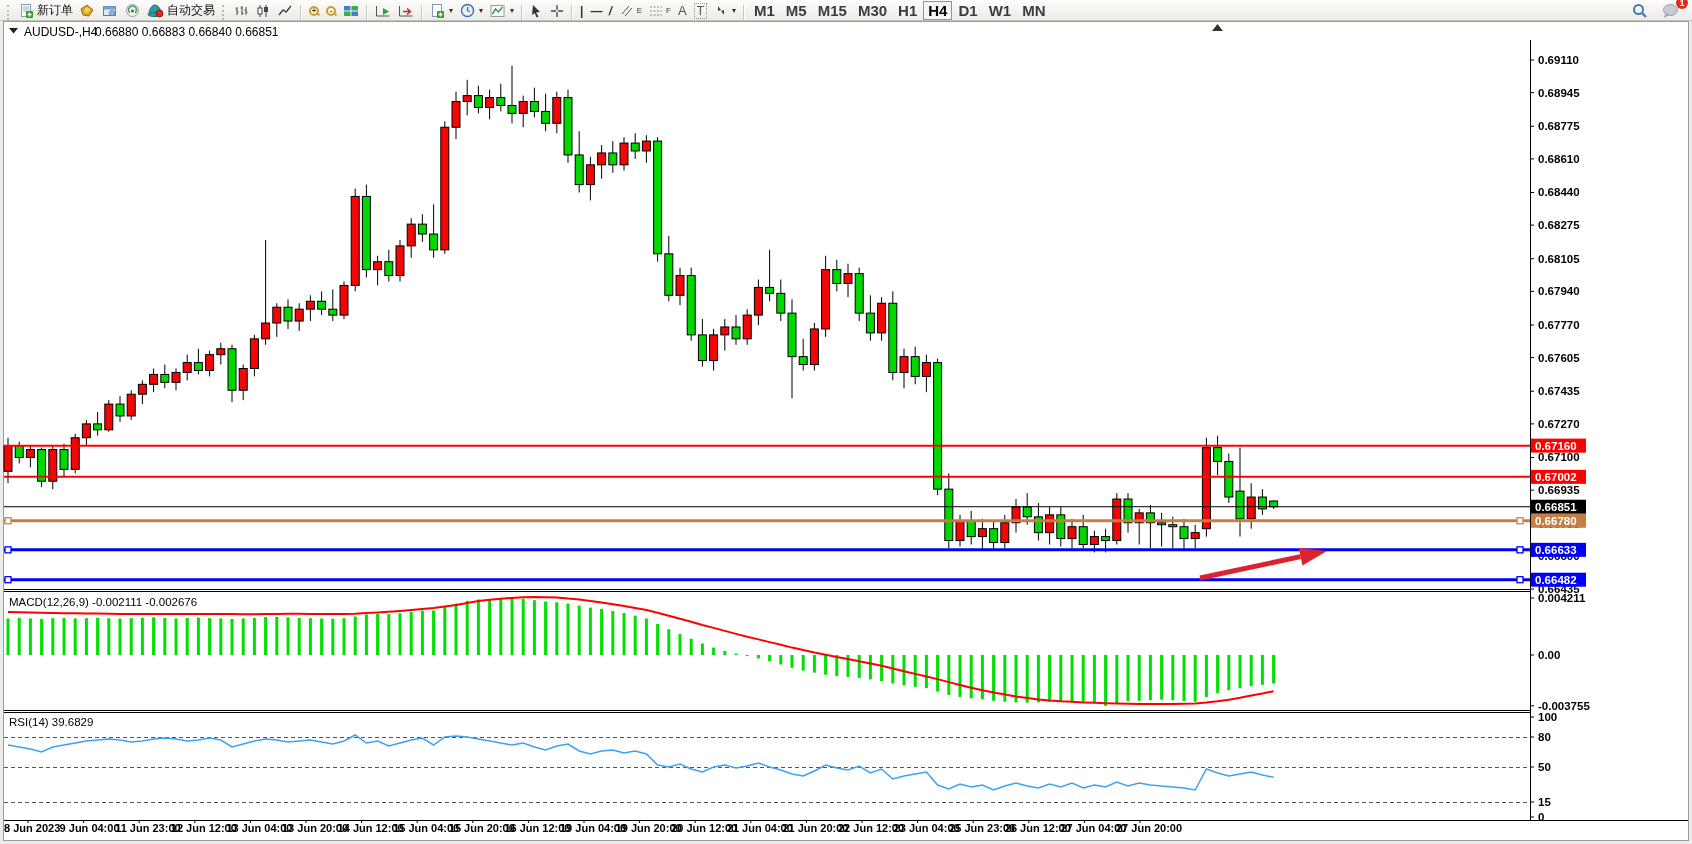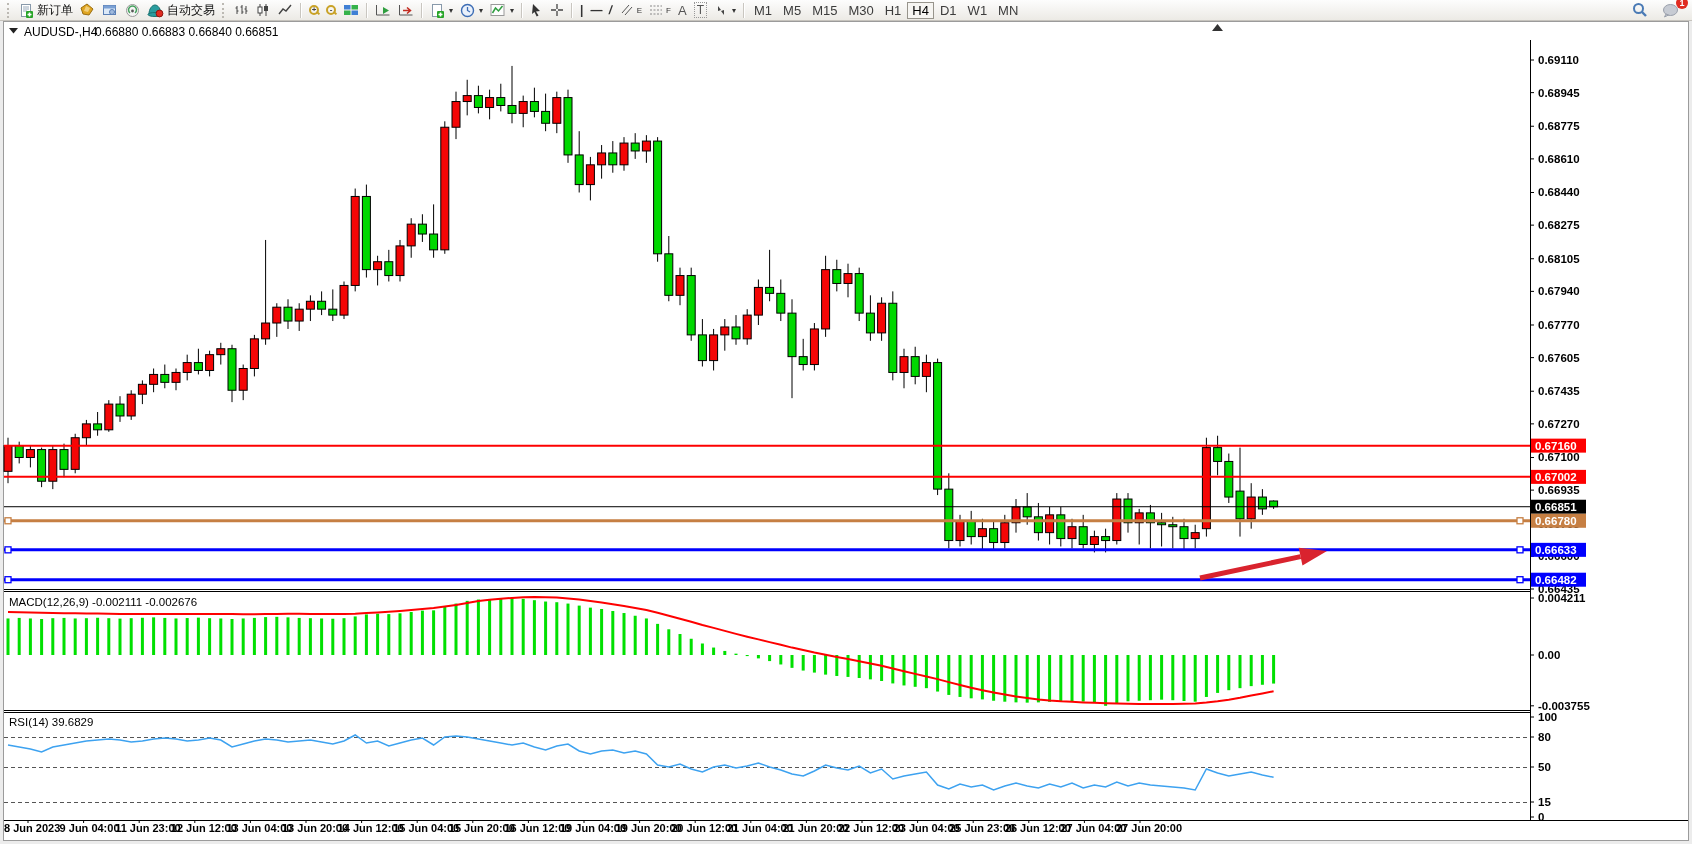--- a/index.html
+++ b/index.html
@@ -1,22 +1,22 @@
 <!DOCTYPE html>
 <html><head>
 <meta charset="utf-8">
 <style>
   html,body{margin:0;padding:0}
   body{width:1692px;height:844px;background:#ececec;font-family:"Liberation Sans",sans-serif;overflow:hidden;position:relative}
-  #toolbar{position:absolute;top:0;left:0;width:1692px;height:21px;background:linear-gradient(#fdfdfd,#eceae5);border-bottom:1px solid #c6c3bd;display:flex;align-items:center;padding:0 4px;box-sizing:border-box;gap:1px;z-index:10;font-size:12px;color:#222;white-space:nowrap}
+  #toolbar{position:absolute;top:0;left:0;width:1692px;height:21px;background:linear-gradient(#fdfdfd,#eceae5);border-bottom:1px solid #c6c3bd;display:flex;align-items:flex-end;padding:0 4px;box-sizing:border-box;gap:1px;z-index:10;font-size:12px;color:#222;white-space:nowrap}
   .tbtn{display:flex;align-items:center;gap:3px;padding:1px 3px;border-radius:2px;height:17px}
   .tbtn .cap{font-size:12px;color:#111}
   .sep{width:1px;height:15px;background:#c9c6c0;border-right:1px solid #fff;margin:0 3px}
   .grip{width:3px;height:15px;border-left:2px dotted #bcb9b3;margin:0 3px}
-  .tf{padding:1px 5px;color:#3c3c3c;font-size:13px;font-weight:400;letter-spacing:0px}
+  .tf{padding:1px 5px;color:#3c3c3c;font-size:15px;font-weight:700;letter-spacing:0px}
   .tf.active{background:#f6f5f2;border:1px solid #97948c;padding:0 4px;color:#000}
   .glyph{font-size:12px;color:#333;font-weight:700}
   .mag{position:relative;width:10px;height:10px;border:2px solid #c9a227;border-radius:50%;box-sizing:border-box;font-size:8px;font-weight:700;color:#444;line-height:6px;text-align:center}
   .mag::after{content:"";position:absolute;width:4px;height:2px;background:#c9a227;transform:rotate(45deg);right:-3px;bottom:-1px}
   .dd{font-size:8px;color:#333;margin-left:1px}
   #right-icons{margin-left:auto;display:flex;align-items:center;gap:8px;padding-right:6px}
   .badge{position:absolute;top:-4px;right:-6px;background:#e02b20;color:#fff;border-radius:50%;width:12px;height:12px;font-size:9px;line-height:12px;text-align:center;font-weight:700}
   svg text{font-family:"Liberation Sans",sans-serif}
 </style>
 </head>

